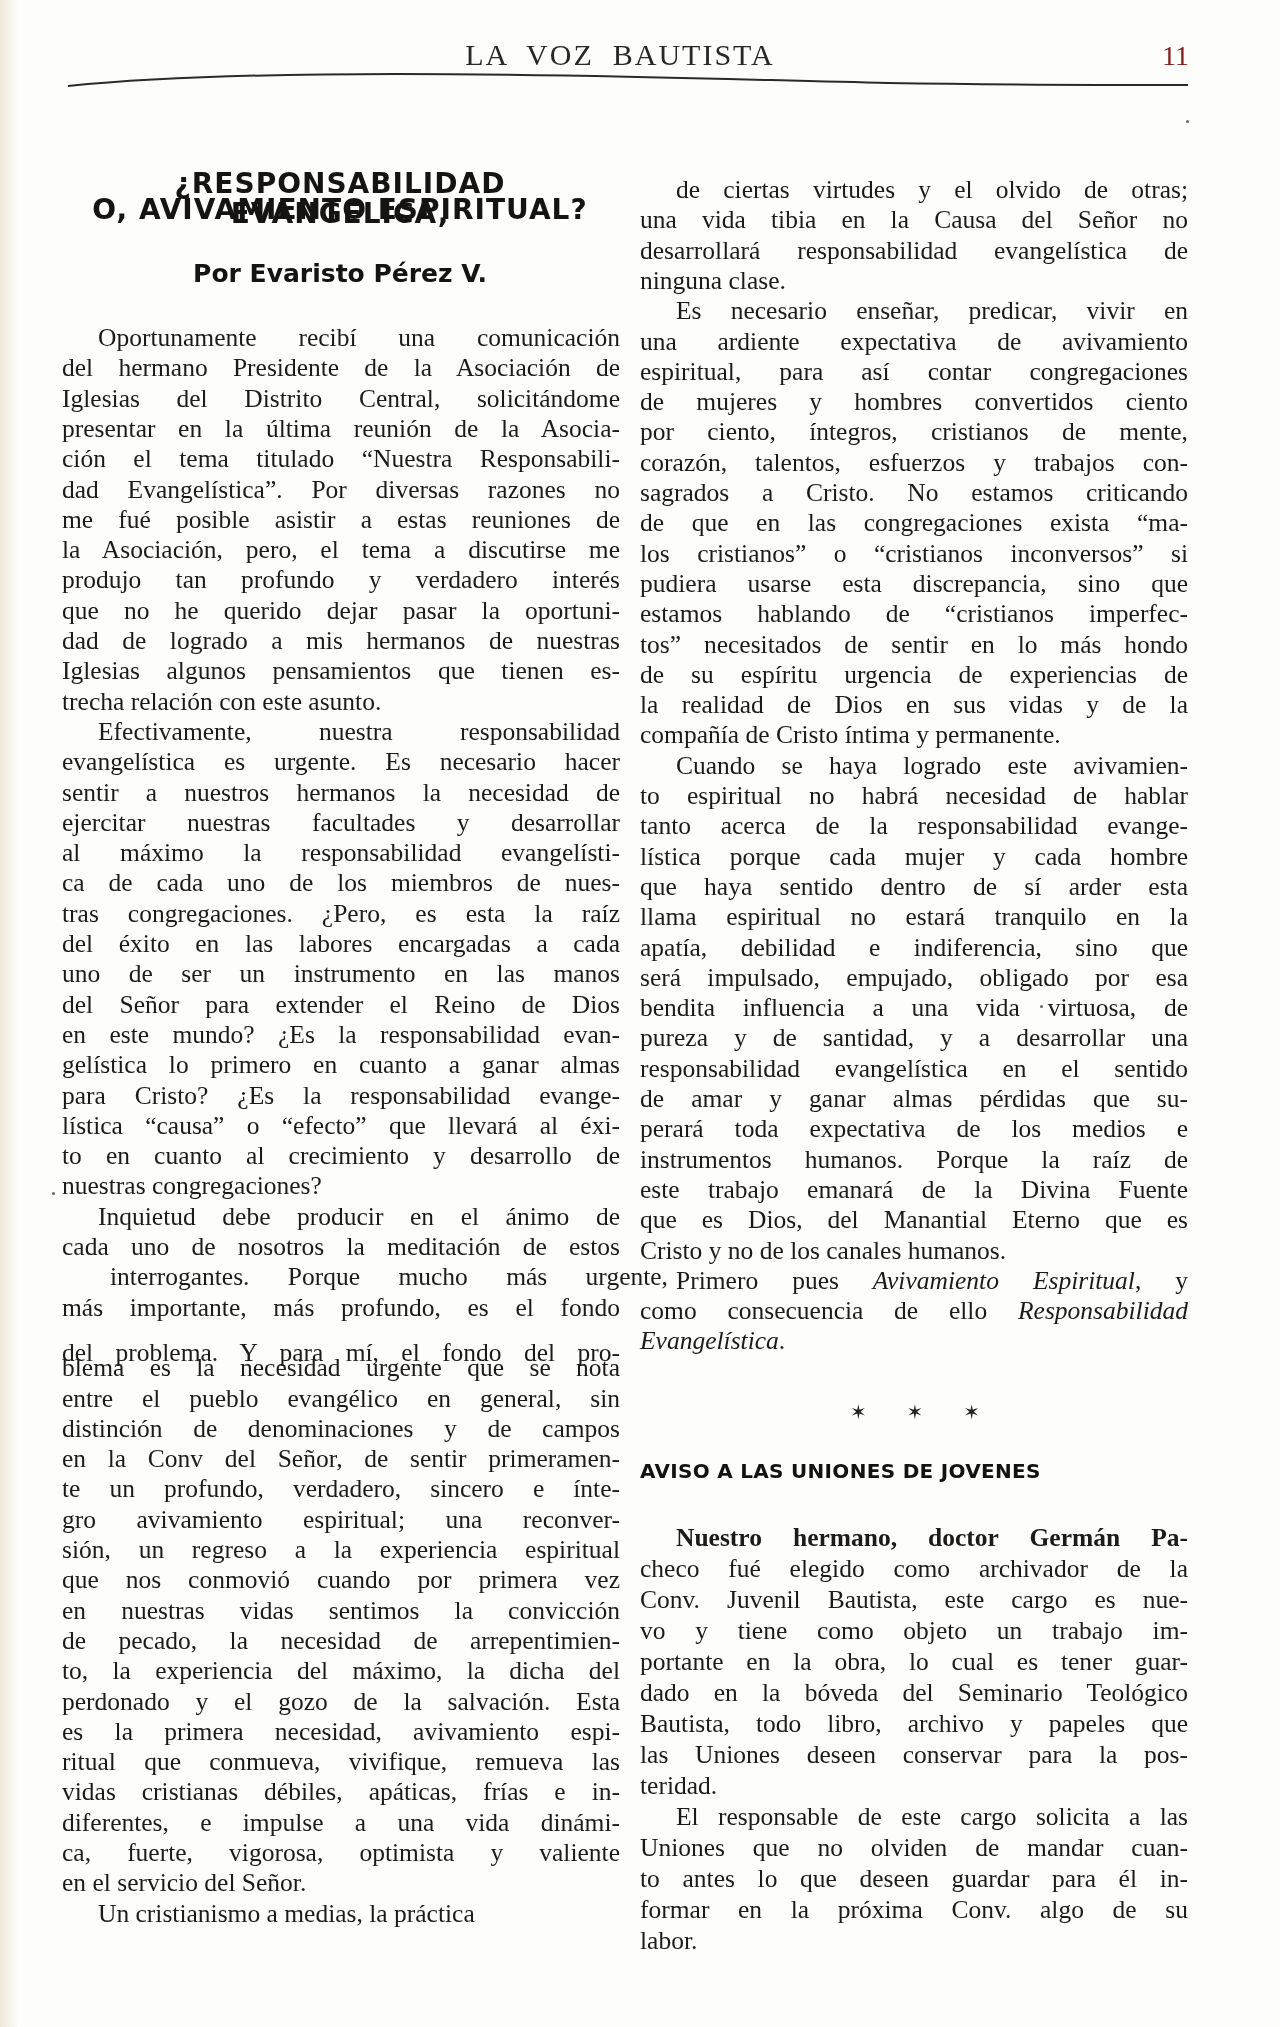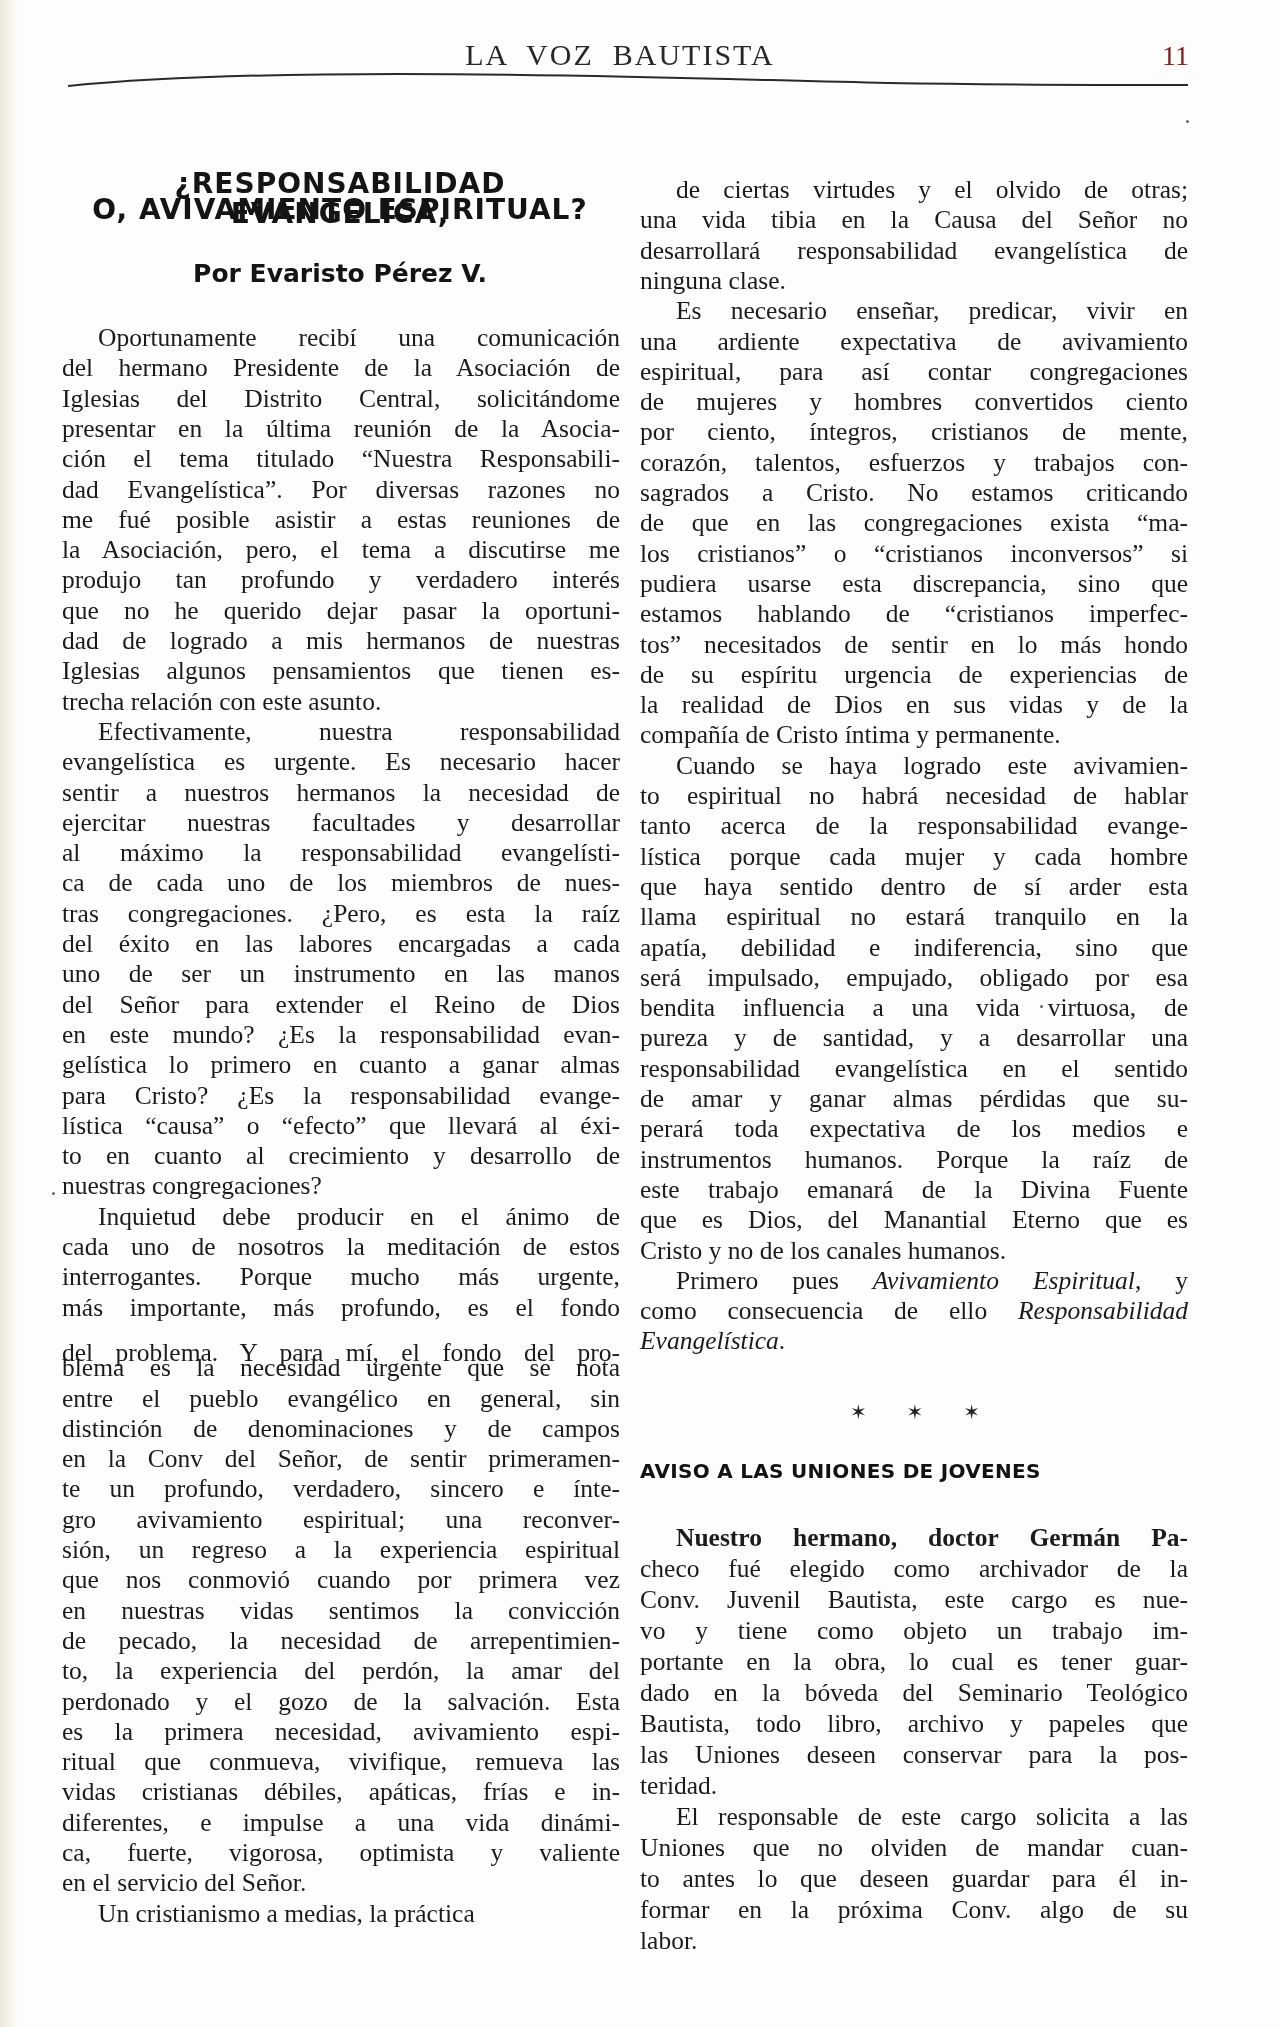--- a/index.html
+++ b/index.html
@@ -80,34 +80,34 @@
     <div class="line" style="top: 636.3px;">uno de ser un instrumento en las manos</div>
     <div class="line" style="top: 666.6px;">del Señor para extender el Reino de Dios</div>
     <div class="line" style="top: 696.9px;">en este mundo? ¿Es la responsabilidad evan-</div>
     <div class="line" style="top: 727.2px;">gelística lo primero en cuanto a ganar almas</div>
     <div class="line" style="top: 757.5px;">para Cristo? ¿Es la responsabilidad evange-</div>
     <div class="line" style="top: 787.8px;">lística “causa” o “efecto” que llevará al éxi-</div>
     <div class="line" style="top: 818.1px;">to en cuanto al crecimiento y desarrollo de</div>
     <div class="line last" style="top: 848.4px;">nuestras congregaciones?</div>
     <div class="line indent" style="top: 878.7px;">Inquietud debe producir en el ánimo de</div>
     <div class="line" style="top: 909px;">cada uno de nosotros la meditación de estos</div>
-    <div class="line" style="top: 939.3px;">interrogantes. Porque mucho más urgente,</div>
+    <div class="line" style="top: 939.3px; margin-left: 48px;">interrogantes. Porque mucho más urgente,</div>
     <div class="line" style="top: 969.6px;">más importante, más profundo, es el fondo</div>
     <div class="line" style="top: 986px; margin-top: 29px;">del problema. Y para mí, el fondo del pro-</div>
     <div class="line" style="top: 1030.2px;">blema es la necesidad urgente que se nota</div>
     <div class="line" style="top: 1060.5px;">entre el pueblo evangélico en general, sin</div>
     <div class="line" style="top: 1090.8px;">distinción de denominaciones y de campos</div>
     <div class="line" style="top: 1121.1px;">en la Conv del Señor, de sentir primeramen-</div>
     <div class="line" style="top: 1151.4px;">te un profundo, verdadero, sincero e ínte-</div>
     <div class="line" style="top: 1181.7px;">gro avivamiento espiritual; una reconver-</div>
     <div class="line" style="top: 1212px;">sión, un regreso a la experiencia espiritual</div>
     <div class="line" style="top: 1242.3px;">que nos conmovió cuando por primera vez</div>
     <div class="line" style="top: 1272.6px;">en nuestras vidas sentimos la convicción</div>
     <div class="line" style="top: 1302.9px;">de pecado, la necesidad de arrepentimien-</div>
-    <div class="line" style="top: 1333.2px;">to, la experiencia del perdón, la amar del</div>
+    <div class="line" style="top: 1333.2px;">to, la experiencia del máximo, la dicha del</div>
     <div class="line" style="top: 1363.5px;">perdonado y el gozo de la salvación. Esta</div>
     <div class="line" style="top: 1393.8px;">es la primera necesidad, avivamiento espi-</div>
     <div class="line" style="top: 1424.1px;">ritual que conmueva, vivifique, remueva las</div>
     <div class="line" style="top: 1454.4px;">vidas cristianas débiles, apáticas, frías e in-</div>
     <div class="line" style="top: 1484.7px;">diferentes, e impulse a una vida dinámi-</div>
     <div class="line" style="top: 1515px;">ca, fuerte, vigorosa, optimista y valiente</div>
     <div class="line last" style="top: 1545.3px;">en el servicio del Señor.</div>
     <div class="line indent last" style="top: 1575.6px;">Un cristianismo a medias, la práctica</div>
   </div>
 <div class="col col-right" id="col-right" style="top:175px;">

